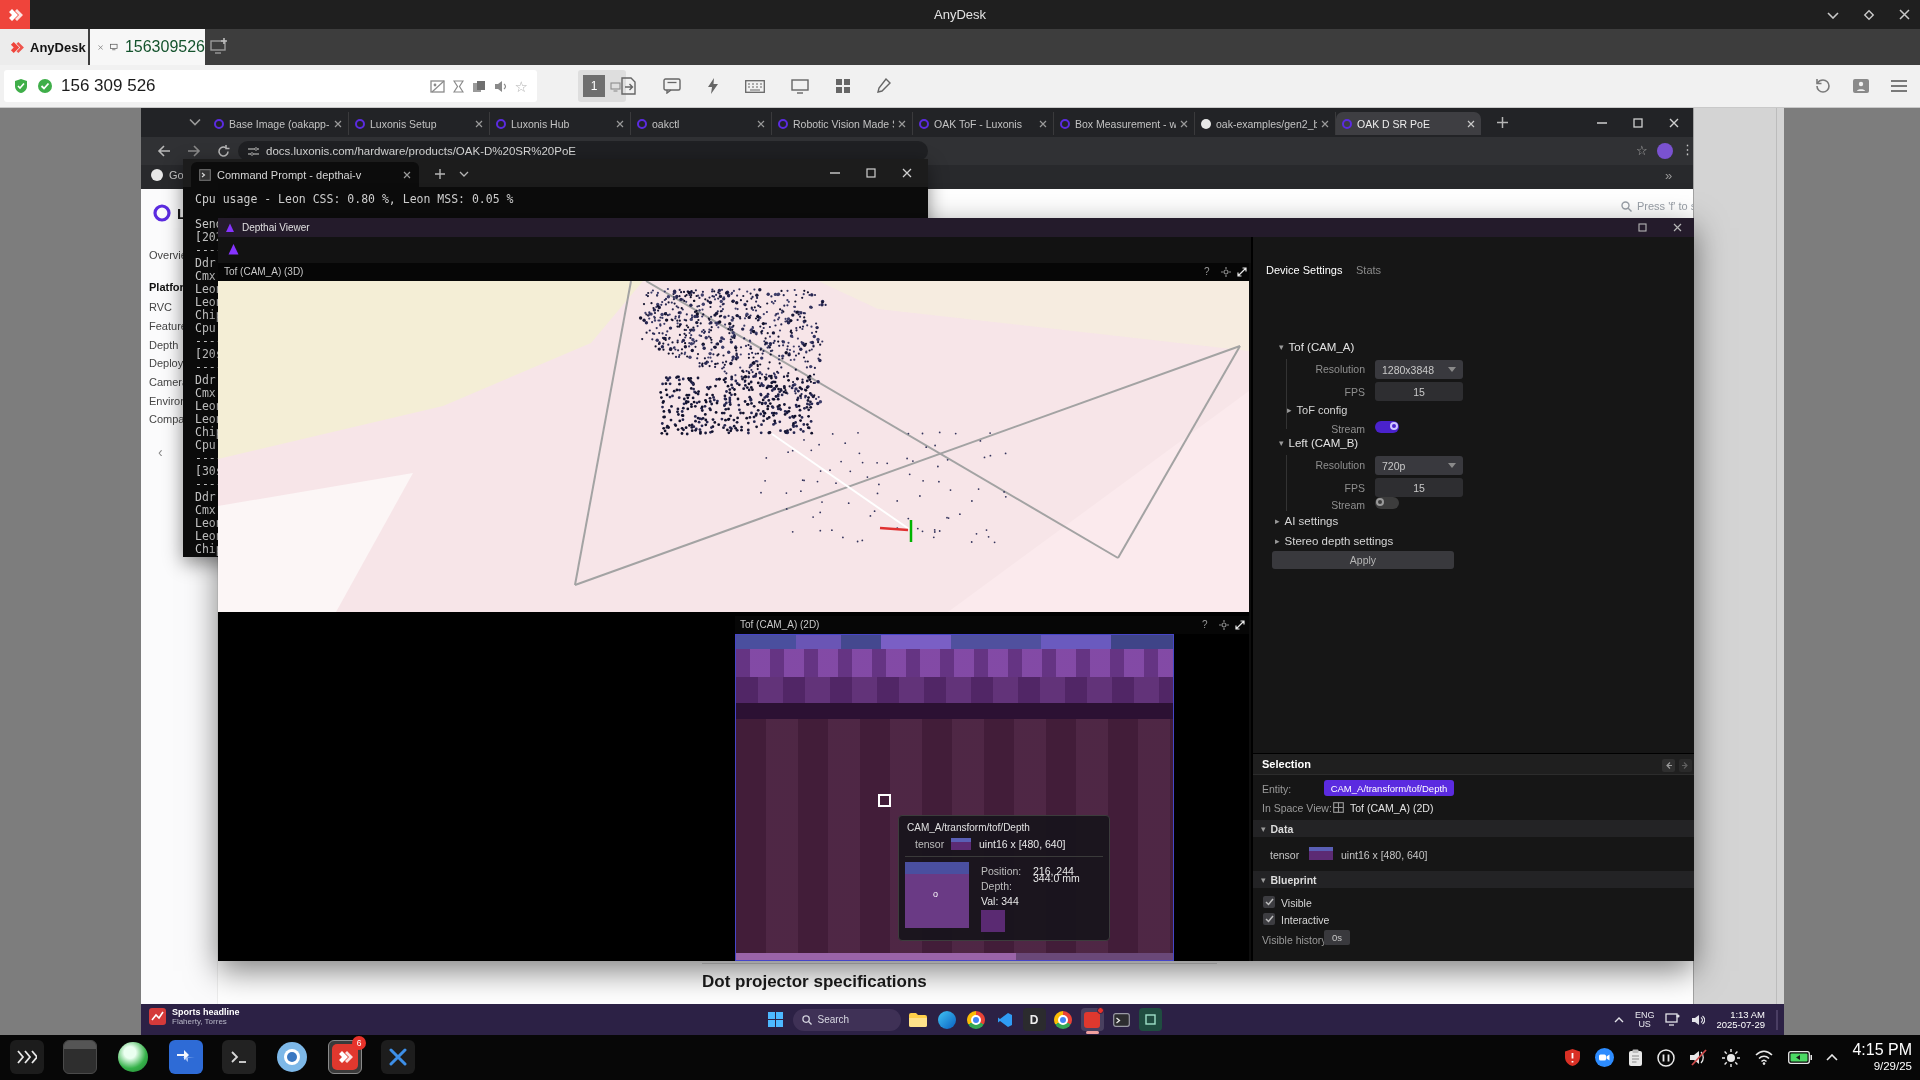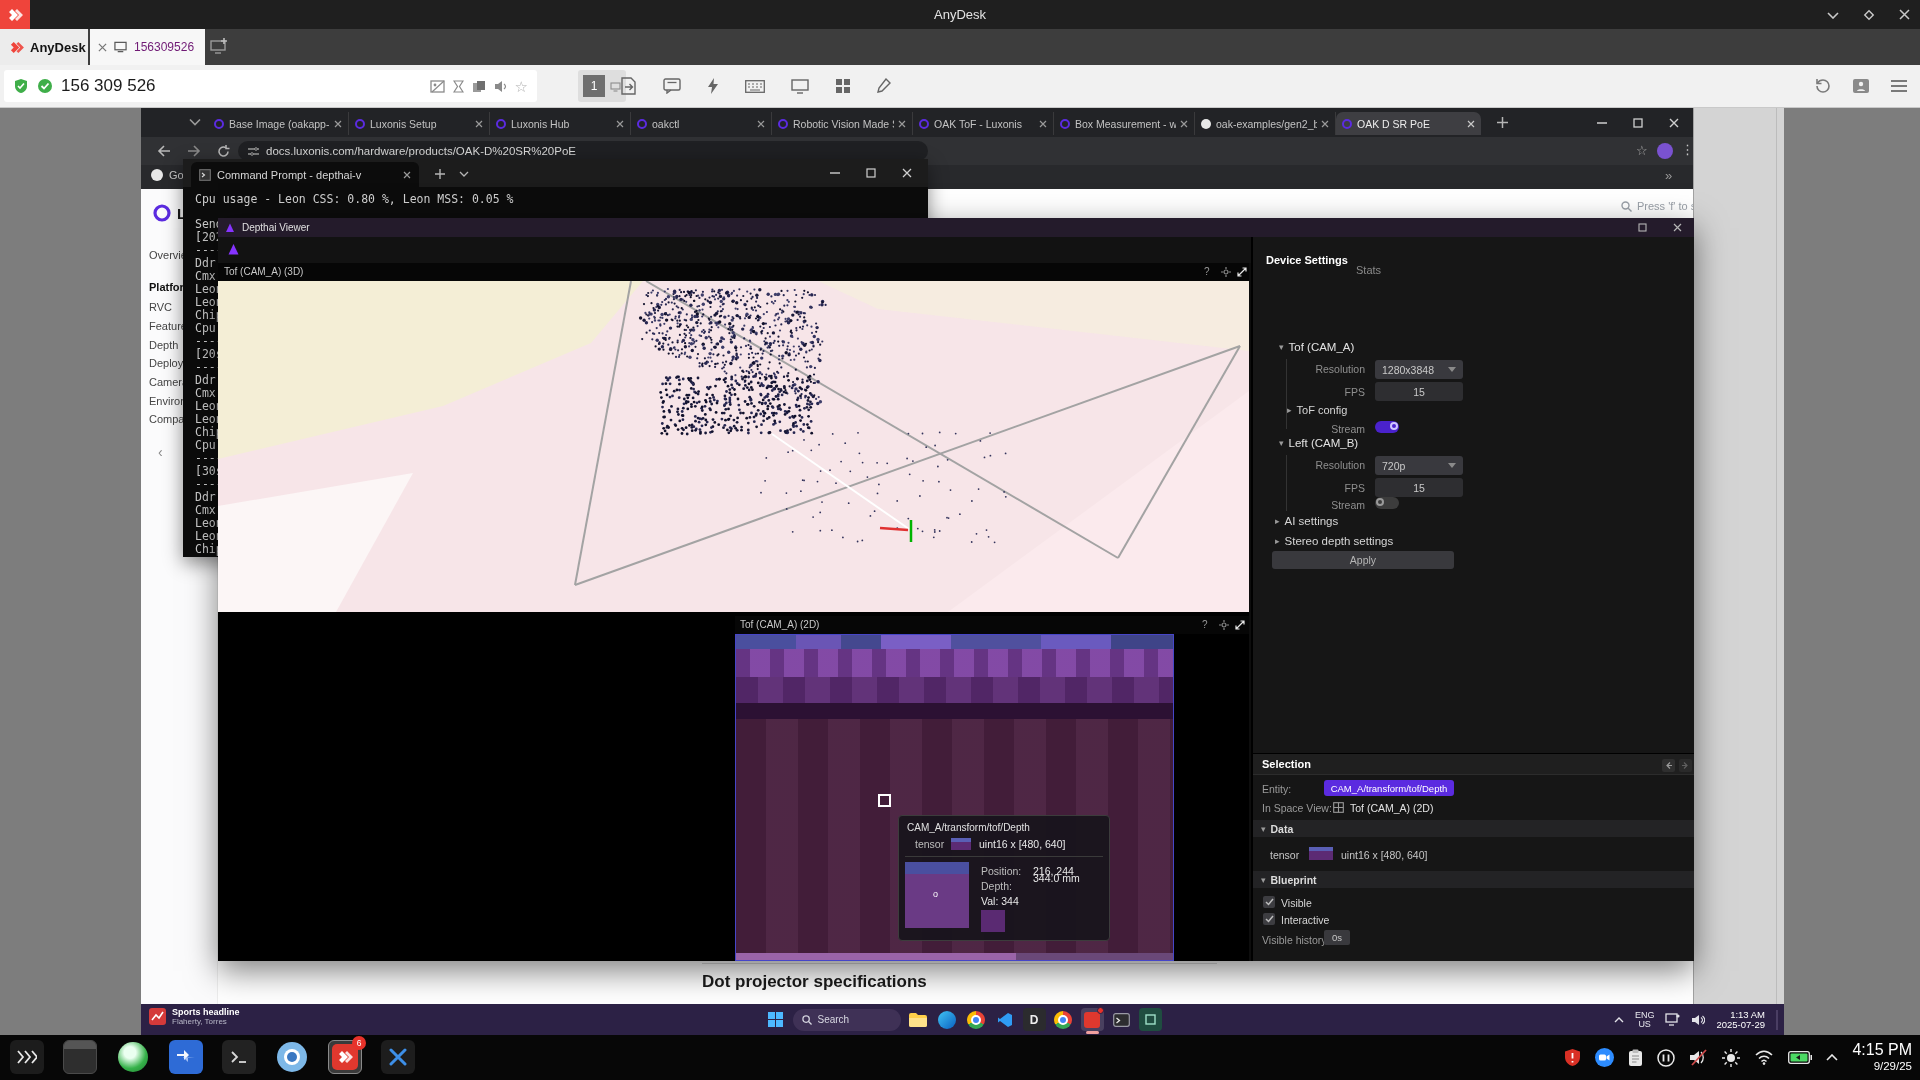--- a/index.html
+++ b/index.html
@@ -62,21 +62,21 @@
     <span class="nw" style="font-weight:bold;font-size:13px;color:#141414">AnyDesk</span>
   </div>
   <div class="abs row" style="left:90px;top:0;width:115px;height:36px;background:#f7f7f7;gap:7px;padding-left:8px">
     <svg width="9" height="9" viewBox="0 0 10 10">
         <path d="M1 1 L9 9 M9 1 L1 9" stroke="#777" stroke-width="1.4"></path>
       </svg>
     <svg width="13" height="12" viewBox="0 0 14 12">
         <rect x="1" y="1" width="12" height="8" fill="none" stroke="#555" stroke-width="1.3"></rect>
         <path d="M4 11 H10" stroke="#555" stroke-width="1.3"></path>
       </svg>
-    <span class="nw" style="font-size:12px;color:#701a75">156309526</span>
+    <span class="nw" style="font-size:16px;color:#14532d">156309526</span>
   </div>
   <div class="abs" style="left:210px;top:9px">
     <svg width="18" height="18" viewBox="0 0 18 18">
         <rect x="1" y="3" width="14" height="9" fill="none" stroke="#9a9a9a" stroke-width="1.4"></rect>
         <path d="M5 15 H11" stroke="#9a9a9a" stroke-width="1.4"></path>
         <path d="M14 0 V6 M11 3 H17" stroke="#bdbdbd" stroke-width="1.6"></path>
       </svg>
   </div>
 </div>
 
@@ -1634,21 +1634,21 @@
     </div>
     <span class="abs ttlabel" style="left:82px;top:49px">Position:</span>
     <span class="abs ttval" style="left:134px;top:49px">216, 244</span>
     <span class="abs ttlabel" style="left:82px;top:64px">Depth:</span>
     <span class="abs ttval" style="left:134px;top:56px">344.0 mm</span>
     <span class="abs ttval" style="left:82px;top:79px">Val: 344</span>
     <div class="abs" style="left:82px;top:94px;width:24px;height:22px;background:#5a2a72"></div>
   </div>
 
   <div class="abs" style="left:1033px;top:19px;width:443px;height:724px;background:#161616;border-left:2px solid #000;overflow:hidden">
-    <span class="abs nw" style="left:13px;top:17px;font-size:11px;font-weight:bold;color:#fff">Device Settings</span>
+    <span class="abs nw" style="left:13px;top:27px;font-size:11px;font-weight:normal;color:#fff">Device Settings</span>
     <span class="abs nw" style="left:103px;top:27px;font-size:11px;color:#8a8a8a">Stats</span>
 
     <div class="abs row nw" style="left:26px;top:104px;gap:5px;font-size:11.5px;color:#e2e2e2">
       <span style="font-size:9px;color:#9a9a9a">▾</span>
       <span>Tof (CAM_A)</span>
     </div>
     <div class="abs" style="left:33px;top:122px;width:1px;height:70px;background:#333"></div>
     <span class="slabel" style="top:126px">Resolution</span>
     <div class="sbox" style="top:123px;padding:0 7px">
         <span style="flex:1">1280x3848</span>

